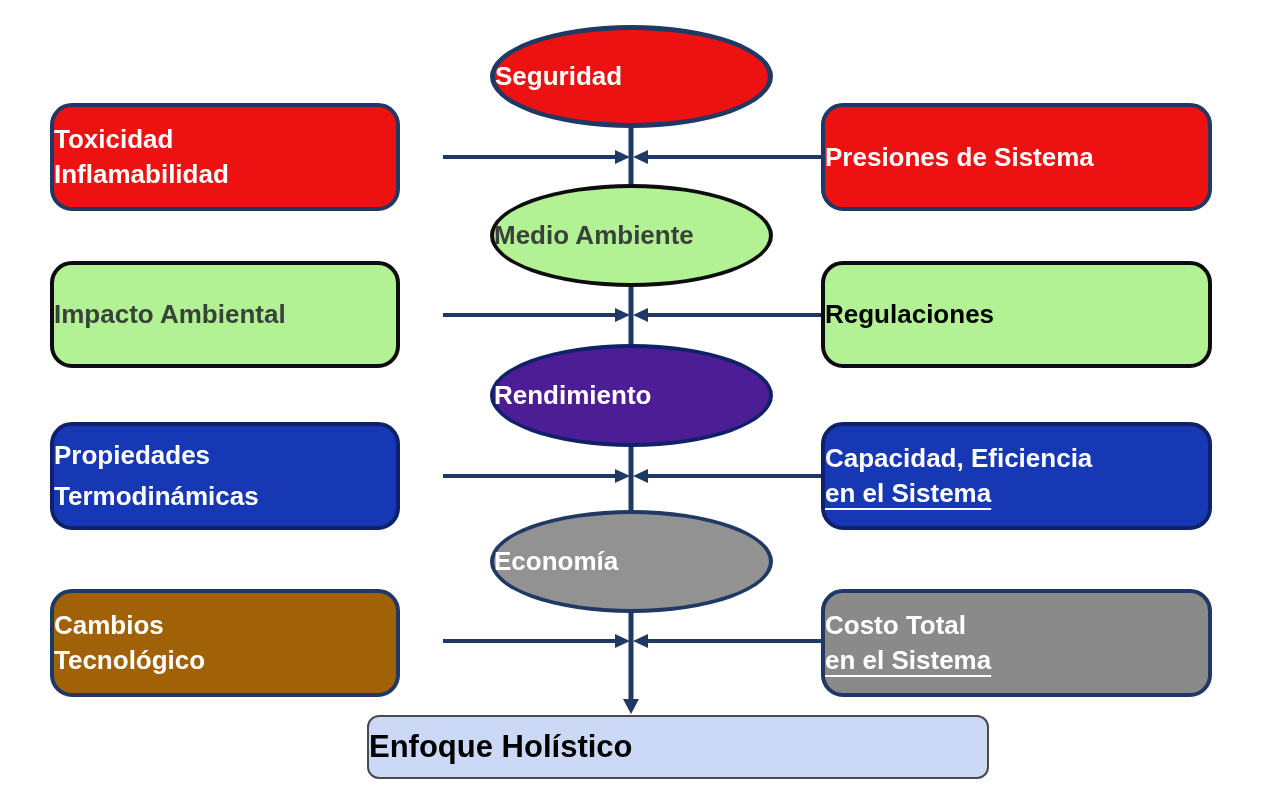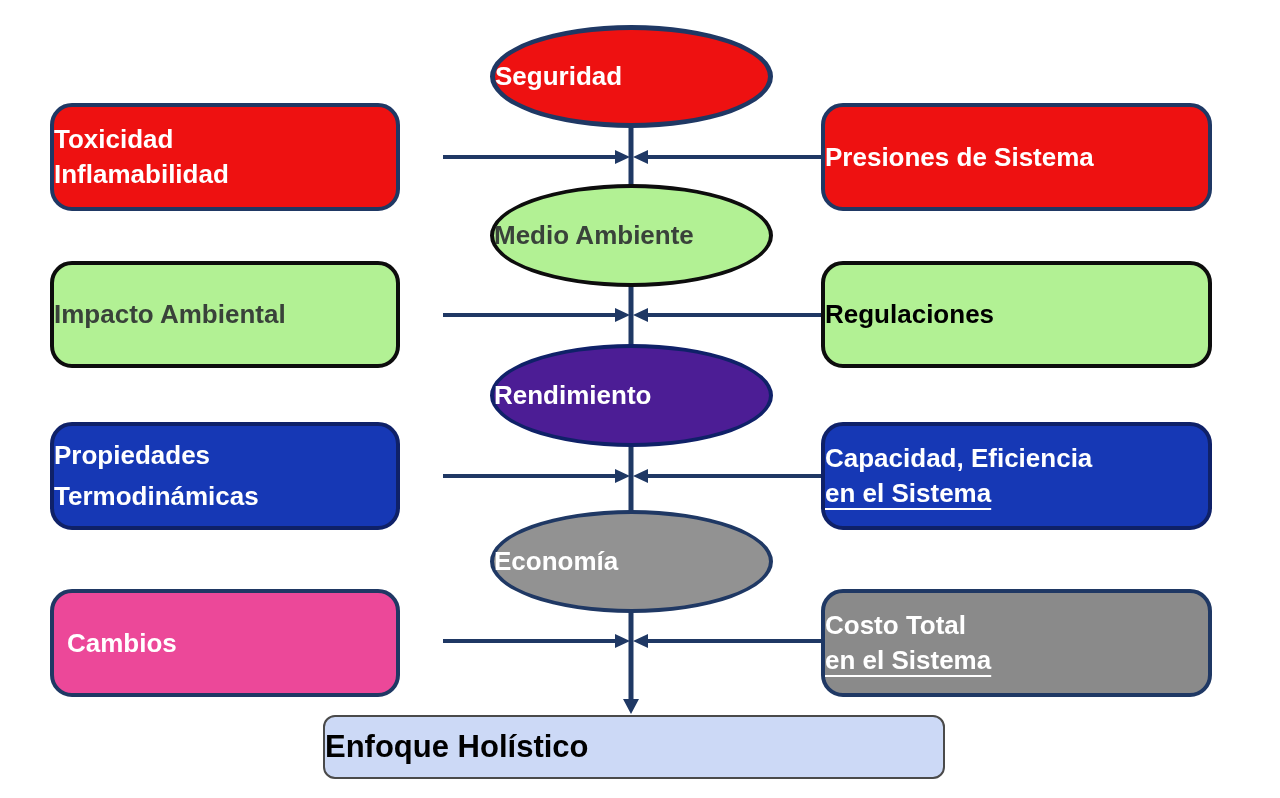--- a/index.html
+++ b/index.html
@@ -120,36 +120,37 @@
     <span class="lbl">Toxicidad</span>
     <span class="lbl">Inflamabilidad</span>
   </div>
   <div class="node sidebox leftcol r2" style="background: rgb(178, 241, 148); border-color: rgb(13, 13, 13); color: rgb(57, 66, 58);">
     <span class="lbl">Impacto Ambiental</span>
   </div>
   <div class="node sidebox leftcol r3" style="background: rgb(22, 56, 181); border-color: rgb(15, 33, 104); color: rgb(255, 255, 255); gap: 6px;">
     <span class="lbl">Propiedades</span>
     <span class="lbl">Termodinámicas</span>
   </div>
-  <div class="node sidebox leftcol r4" style="background: #ec4899; border-color: rgb(31, 56, 100); color: rgb(255, 255, 255); padding-left: 13px;">
+  <div class="node sidebox leftcol r4" style="background: #a16207; border-color: rgb(31, 56, 100); color: rgb(255, 255, 255);">
     <span class="lbl">Cambios</span>
+    <span class="lbl">Tecnológico</span>
   </div>
 
   <div class="node sidebox rightcol r1" style="background: rgb(238, 17, 17); border-color: rgb(31, 56, 100); color: rgb(255, 255, 255);">
     <span class="lbl">Presiones de Sistema</span>
   </div>
   <div class="node sidebox rightcol r2" style="background: rgb(178, 241, 148); border-color: rgb(13, 13, 13); color: #000000;">
     <span class="lbl">Regulaciones</span>
   </div>
   <div class="node sidebox rightcol r3" style="background: rgb(22, 56, 181); border-color: rgb(15, 33, 104); color: rgb(255, 255, 255);">
     <span class="lbl">Capacidad, Eficiencia</span>
     <span class="lbl u">en el Sistema</span>
   </div>
   <div class="node sidebox rightcol r4" style="background: rgb(138, 138, 138); border-color: rgb(31, 56, 100); color: rgb(255, 255, 255);">
     <span class="lbl">Costo Total</span>
     <span class="lbl u">en el Sistema</span>
   </div>
 
-  <div class="node final" style="background: rgb(204, 217, 246); border-color: rgb(74, 74, 74); color: rgb(0, 0, 0);">
+  <div class="node final" style="background: rgb(204, 217, 246); border-color: rgb(74, 74, 74); color: rgb(0, 0, 0); margin-left: 44px;">
     <span class="lbl">Enfoque Holístico</span>
   </div>
 
 </div>
 
 </body></html>

